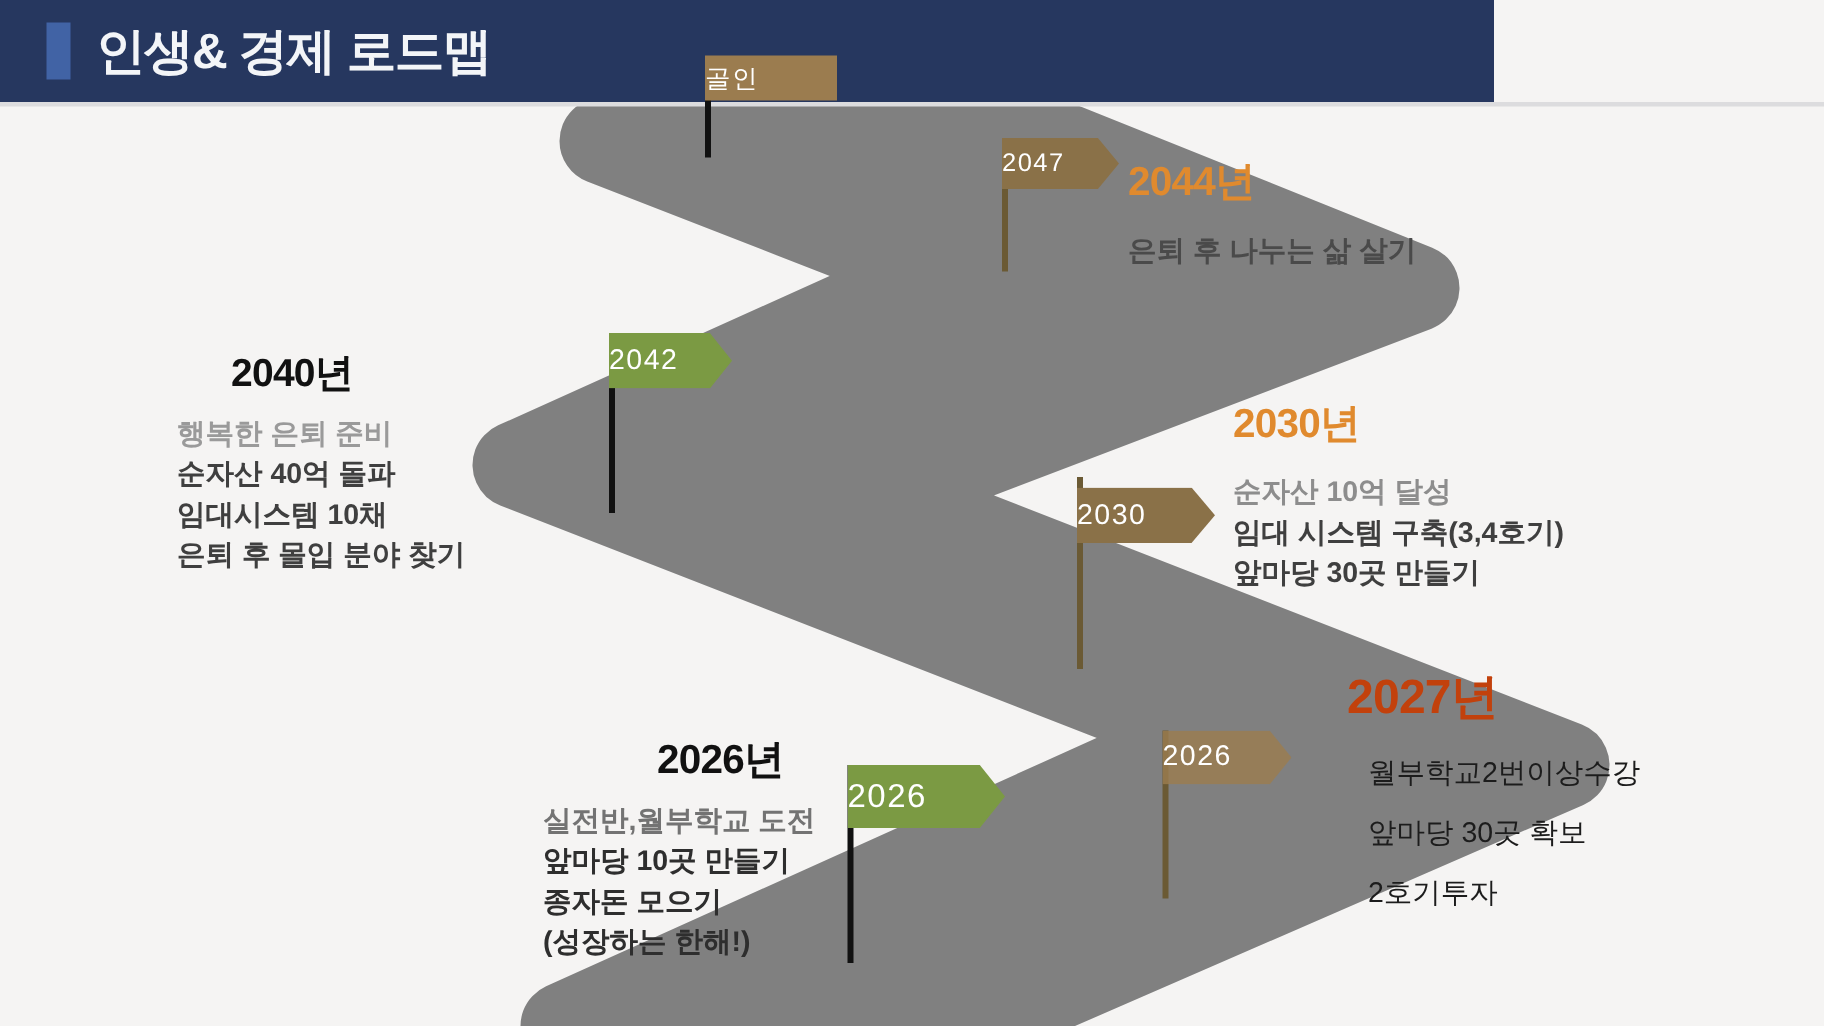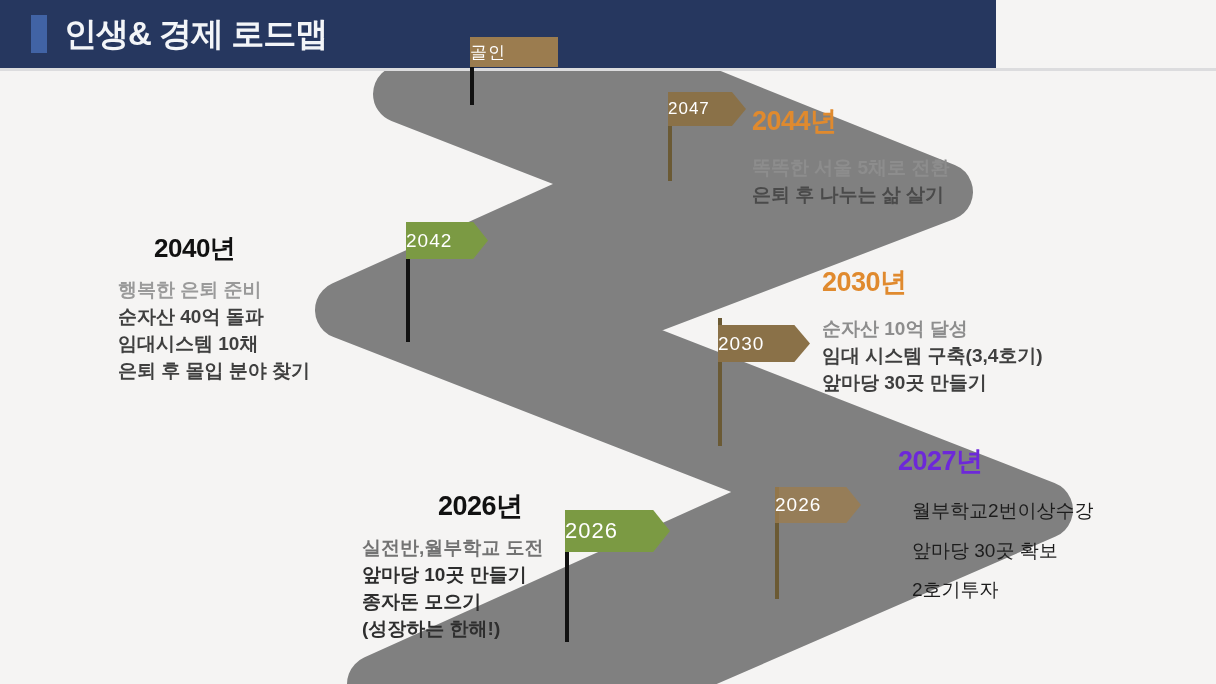--- a/index.html
+++ b/index.html
@@ -114,21 +114,20 @@
 
   <div class="pole" style="left:565px; top:510px; width:4px; height:132px; background:#111111;"></div>
   <div class="flag flag-pennant" style="left:565px; top:510px; width:105px; height:42px; background:#7b9a43; font-size:22px;
               clip-path:polygon(0 0, 84% 0, 100% 50%, 84% 100%, 0 100%); padding-right:14px;">
     <span class="flag-label">2026</span>
   </div>
 
   <div class="block" id="block-2044" style="left:752px; top:107px;">
     <div class="block-year" style="color:#e08a2e; font-size:27px;">2044년</div>
     <div class="block-lines" style="margin-top:18px;">
-      <div class="block-line" style="color:#8d8d8d;">똑똑한 서울 5채로 전환</div>
       <div class="block-line" style="color:#4a4a4a;">은퇴 후 나누는 삶 살기</div>
     </div>
   </div>
 
   <div class="block" id="block-2040" style="left:118px; top:234px; text-align:left;">
     <div class="block-year" style="color:#111111; font-size:26px; margin-left:36px;">2040년</div>
     <div class="block-lines" style="margin-top:14px;">
       <div class="block-line" style="color:#9a9a9a;">행복한 은퇴 준비</div>
       <div class="block-line" style="color:#3f3f3f;">순자산 40억 돌파</div>
       <div class="block-line" style="color:#3f3f3f;">임대시스템 10채</div>
@@ -139,21 +138,21 @@
   <div class="block" id="block-2030" style="left:822px; top:268px;">
     <div class="block-year" style="color:#e08a2e; font-size:27px;">2030년</div>
     <div class="block-lines" style="margin-top:18px;">
       <div class="block-line" style="color:#8d8d8d;">순자산 10억 달성</div>
       <div class="block-line" style="color:#3f3f3f;">임대 시스템 구축(3,4호기)</div>
       <div class="block-line" style="color:#3f3f3f;">앞마당 30곳 만들기</div>
     </div>
   </div>
 
   <div class="block" id="block-2027" style="left:898px; top:447px;">
-    <div class="block-year" style="color:#6d28d9; font-size:27px;">2027년</div>
+    <div class="block-year" style="color:#c2410c; font-size:32px;">2027년</div>
     <div class="block-lines" style="margin-left:14px;">
       <div class="block-line" style="color:#1c1c1c;">월부학교2번이상수강</div>
       <div class="block-line" style="color:#1c1c1c;">앞마당 30곳 확보</div>
       <div class="block-line" style="color:#1c1c1c;">2호기투자</div>
     </div>
   </div>
 
   <div class="block" id="block-2026" style="left:362px; top:492px;">
     <div class="block-year" style="color:#111111; font-size:27px; margin-left:76px;">2026년</div>
     <div class="block-lines" style="margin-top:13px;">

